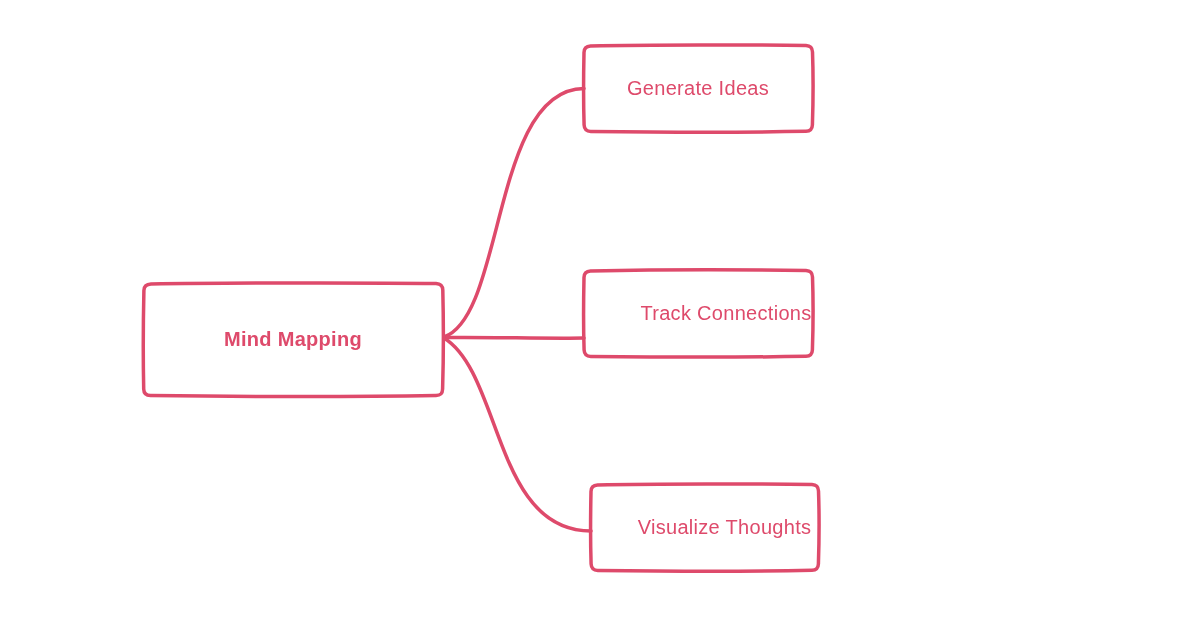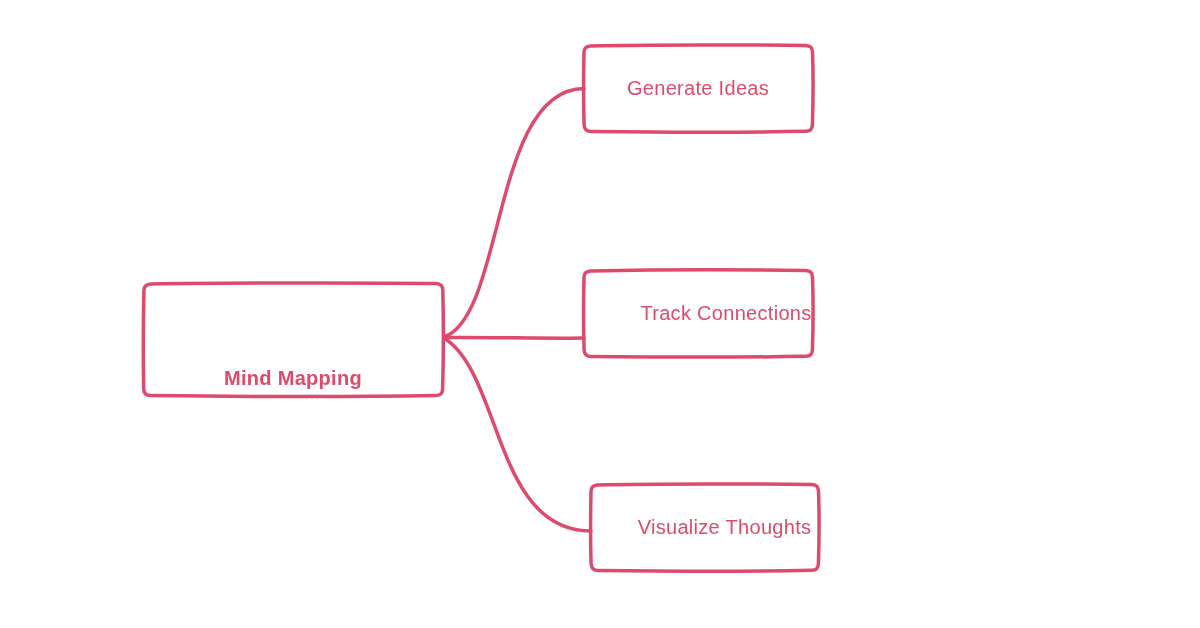--- a/index.html
+++ b/index.html
@@ -25,21 +25,21 @@
     display: flex;
     align-items: center;
     justify-content: center;
     text-align: center;
     color: var(--accent);
     font-size: 20px;
     letter-spacing: 0.3px;
     cursor: default;
     user-select: none;
   }
-  .node-label.root { font-weight: bold; margin-top: 39px; }
+  .node-label.root { font-weight: bold; }
 </style>
 </head>
 <body>
 
 <div class="canvas">
 
   <svg width="1200" height="628" viewBox="0 0 1200 628">
     <g class="strokes">
 
       <path d="M 444 337 C 505 316, 492 89, 584 88.5"></path>

